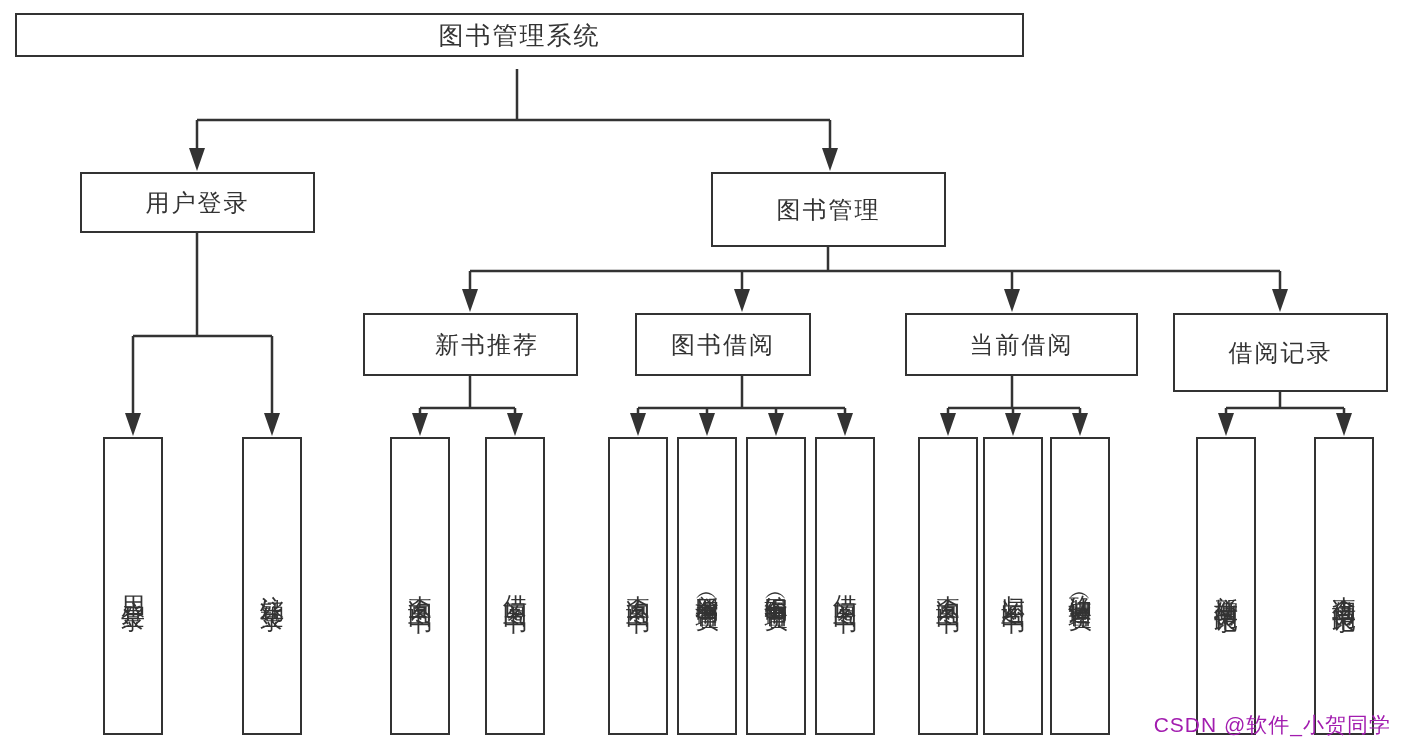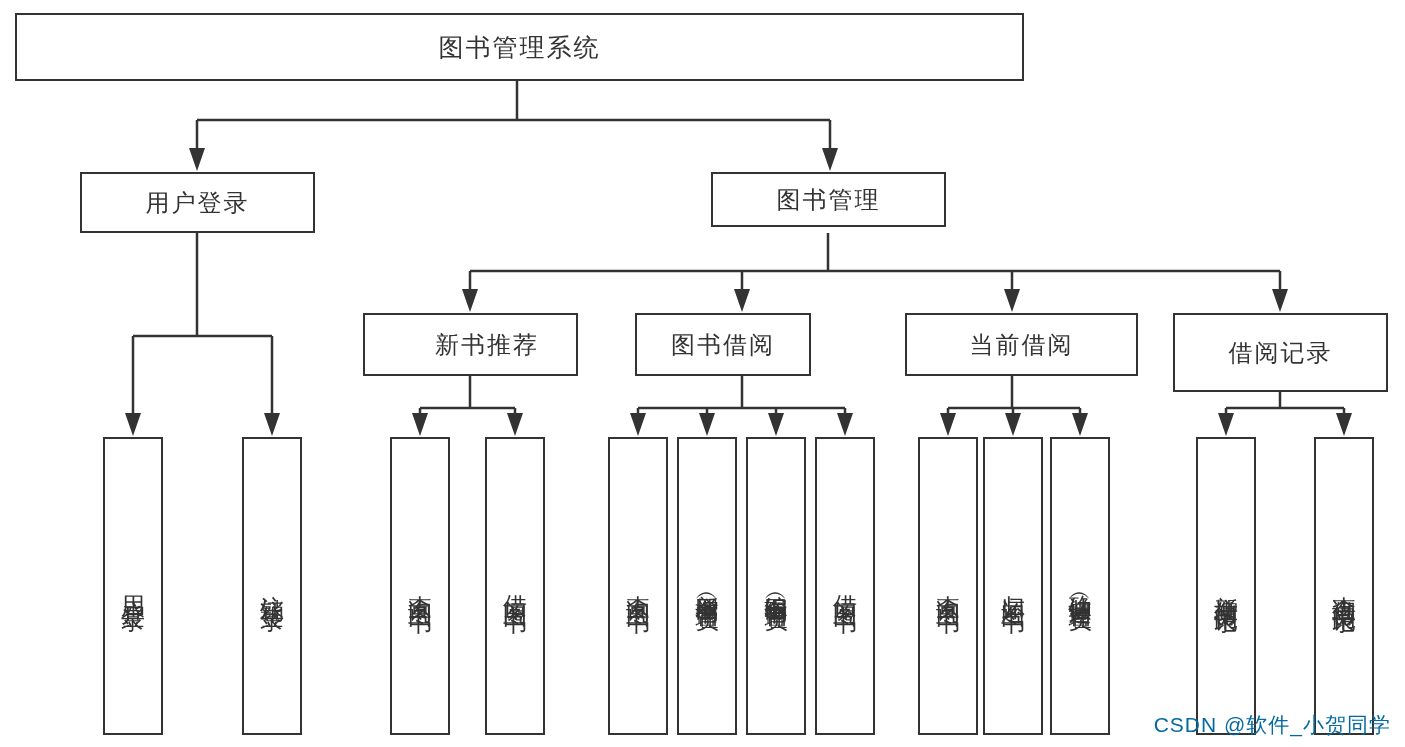--- a/index.html
+++ b/index.html
@@ -50,21 +50,21 @@
   }
   .vbox-long {
     letter-spacing: 2px;
     font-size: 23px;
   }
   .watermark {
     position: absolute;
     right: 14px;
     bottom: 8px;
     font-size: 21px;
-    color: #0369a1;
+    color: #a21caf;
     letter-spacing: 1px;
     z-index: 3;
     white-space: nowrap;
     margin-left: 37px;
   }
 </style>
 </head>
 <body>
 
 <div id="stage">
@@ -95,24 +95,24 @@
       <polygon points="768,413 784,413 776,436"></polygon>
       <polygon points="837,413 853,413 845,436"></polygon>
       <polygon points="940,413 956,413 948,436"></polygon>
       <polygon points="1005,413 1021,413 1013,436"></polygon>
       <polygon points="1072,413 1088,413 1080,436"></polygon>
       <polygon points="1218,413 1234,413 1226,436"></polygon>
       <polygon points="1336,413 1352,413 1344,436"></polygon>
     </g>
   </svg>
 
-  <div class="box hbox root-box" style="left:15px; top:13px; width:1009px; height:68px;">图书管理系统</div>
+  <div class="box hbox root-box" style="left:15px; top:13px; width:1009px; height:44px;">图书管理系统</div>
 
   <div class="box hbox" style="left:80px; top:172px; width:235px; height:61px;">用户登录</div>
-  <div class="box hbox" style="left:711px; top:172px; width:235px; height:55px;">图书管理</div>
+  <div class="box hbox" style="left:711px; top:172px; width:235px; height:75px;">图书管理</div>
 
   <div class="box hbox" style="left:363px; top:313px; width:215px; height:63px;padding-left:33px;">新书推荐</div>
   <div class="box hbox" style="left:635px; top:313px; width:176px; height:63px;">图书借阅</div>
   <div class="box hbox" style="left:905px; top:313px; width:233px; height:63px;">当前借阅</div>
   <div class="box hbox" style="left:1173px; top:313px; width:215px; height:79px;">借阅记录</div>
 
   <div class="box vbox" style="left:103px; top:437px; width:60px; height:298px;">用户登录</div>
   <div class="box vbox" style="left:242px; top:437px; width:60px; height:298px;">注销登录</div>
 
   <div class="box vbox" style="left:390px; top:437px; width:60px; height:298px;">查询图书</div>

